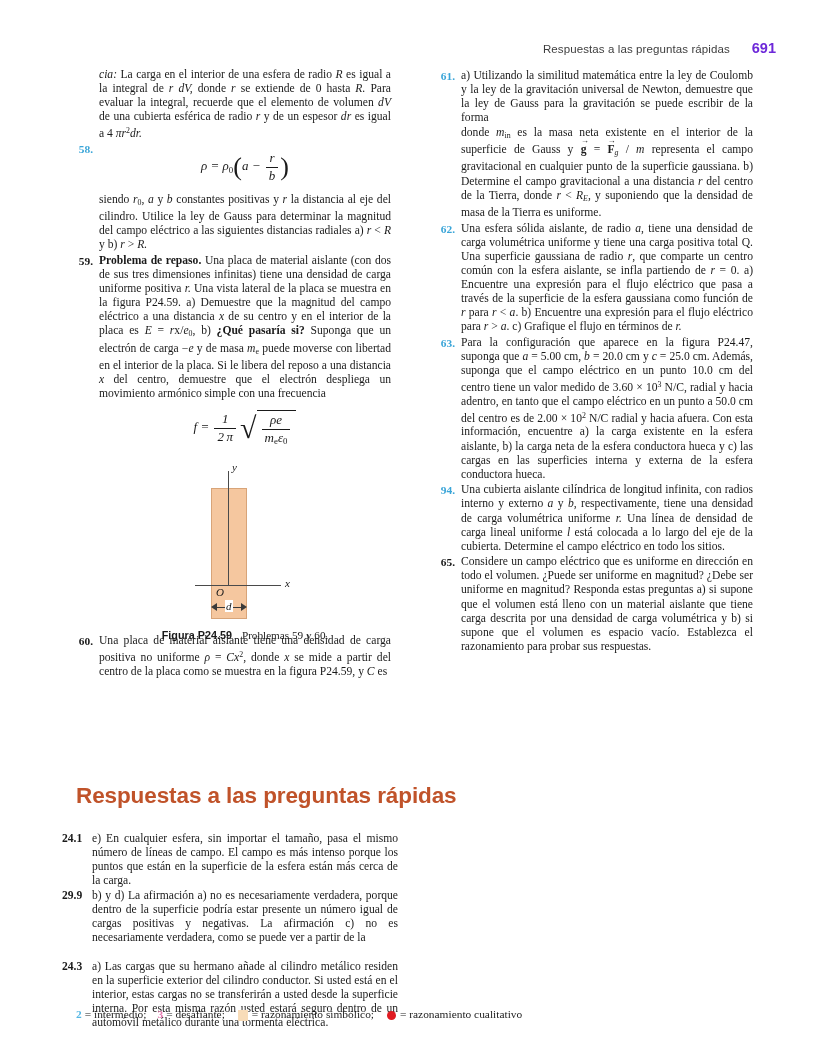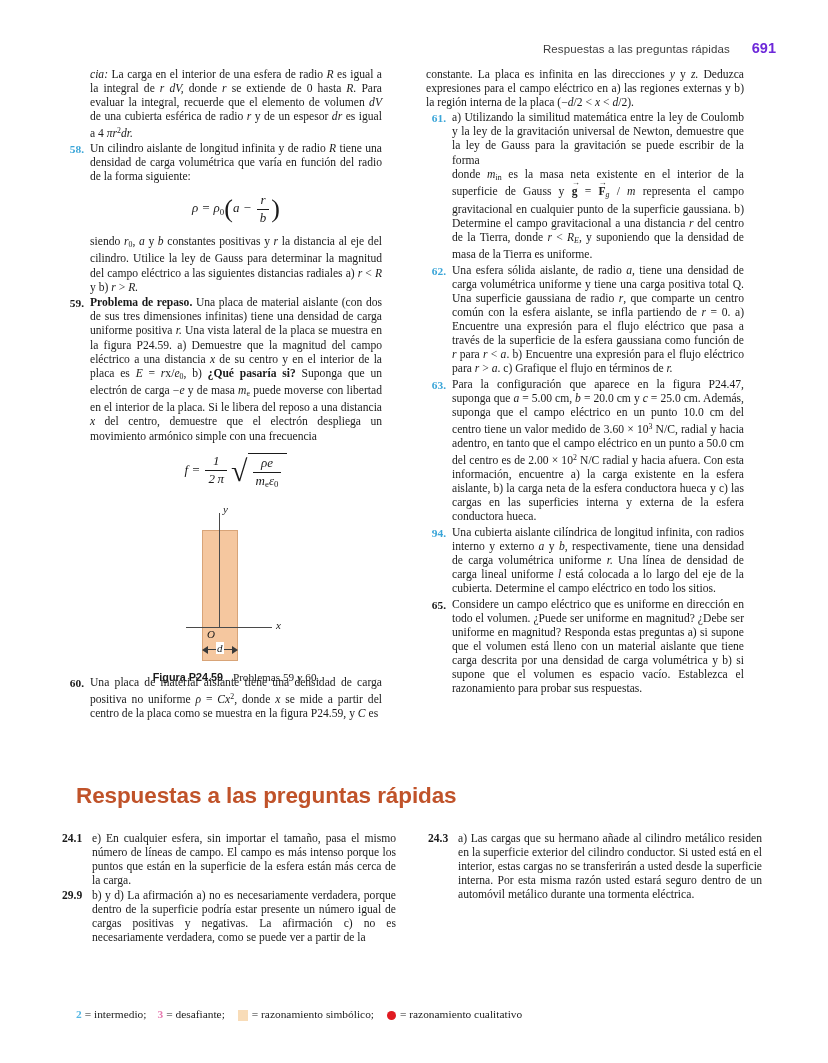--- a/index.html
+++ b/index.html
@@ -39,21 +39,21 @@
   .runhead-page {
     font-size: 14.5px;
     font-weight: bold;
     color: #6d28d9;
   }
 
   
   .cols {
     position: absolute;
     top: 68px;
-    left: 64px;
+    left: 73px;
     width: 680px;
     display: flex;
     gap: 44px;
   }
   .col {
     width: 318px;
   }
 
   .para {
     font-size: 11.6px;
@@ -292,21 +292,22 @@
     font-size: 22.5px;
     color: #c0532a;
     letter-spacing: -0.1px;
   }
   .answers-cols {
     position: absolute;
     top: 832px;
     left: 62px;
     width: 700px;
     display: flex;
-    gap: 32px;
+    gap: 14px;
+    flex-direction: column;
   }
   .acol { width: 336px; }
   .ans {
     display: flex;
     align-items: flex-start;
   }
   .ans-num {
     flex: 0 0 30px;
     width: 30px;
     font-weight: bold;
@@ -358,21 +359,20 @@
 
   <div class="cols">
 
     <div class="col">
 
       <p class="para indent-cont"><i>cia:</i> La carga en el interior de una esfera de radio <i>R</i> es igual a la integral de <i>r dV,</i> donde <i>r</i> se extiende de 0 hasta <i>R.</i> Para evaluar la integral, recuerde que el elemento de volumen <i>dV</i> de una cubierta esférica de radio <i>r</i> y de un espesor <i>dr</i> es igual a 4 <i>πr</i><span class="sup">2</span><i>dr.</i></p>
 
       <div class="prob">
         <div class="prob-num blue">58.</div>
         <div class="prob-body">
-          <p class="para">Un cilindro aislante de longitud infinita y de radio <i>R</i> tiene una densidad de carga volumétrica que varía en función del radio de la forma siguiente:</p>
           <div class="eq">
             ρ = ρ<span class="sub-r">0</span><span class="paren-big">(</span><i>a</i> − <span class="frac"><span class="num"><i>r</i></span><span class="den"><i>b</i></span></span><span class="paren-big">)</span>
           </div>
           <p class="para">siendo <i>r</i><span class="sub-r">0</span>, <i>a</i> y <i>b</i> constantes positivas y <i>r</i> la distancia al eje del cilindro. Utilice la ley de Gauss para determinar la magnitud del campo eléctrico a las siguientes distancias radiales a) <i>r</i> &lt; <i>R</i> y b) <i>r</i> &gt; <i>R.</i></p>
         </div>
       </div>
 
       <div class="prob">
         <div class="prob-num black">59.</div>
         <div class="prob-body">
@@ -407,21 +407,20 @@
         <div class="prob-num black">60.</div>
         <div class="prob-body">
           <p class="para">Una placa de material aislante tiene una densidad de carga positiva no uniforme <i>ρ</i> = <i>Cx</i><span class="sup">2</span>, donde <i>x</i> se mide a partir del centro de la placa como se muestra en la figura P24.59, y <i>C</i> es</p>
         </div>
       </div>
 
     </div>
 
     <div class="col">
 
-      <p class="para">constante. La placa es infinita en las direcciones <i>y</i> y <i>z.</i> Deduzca expresiones para el campo eléctrico en a) las regiones externas y b) la región interna de la placa (−<i>d</i>/2 &lt; <i>x</i> &lt; <i>d</i>/2).</p>
 
       <div class="prob">
         <div class="prob-num blue">61.</div>
         <div class="prob-body">
           <p class="para">a) Utilizando la similitud matemática entre la ley de Coulomb y la ley de la gravitación universal de Newton, demuestre que la ley de Gauss para la gravitación se puede escribir de la forma</p>
           <p class="para">donde <i>m</i><span class="sub-r">in</span> es la masa neta existente en el interior de la superficie de Gauss y <span class="vecbar bold">g</span> = <span class="vecbar bold">F</span><span class="sub">g</span> / <i>m</i> representa el campo gravitacional en cualquier punto de la superficie gaussiana. b) Determine el campo gravitacional a una distancia <i>r</i> del centro de la Tierra, donde <i>r</i> &lt; <i>R</i><span class="sub">E</span>, y suponiendo que la densidad de masa de la Tierra es uniforme.</p>
         </div>
       </div>
 
       <div class="prob">

